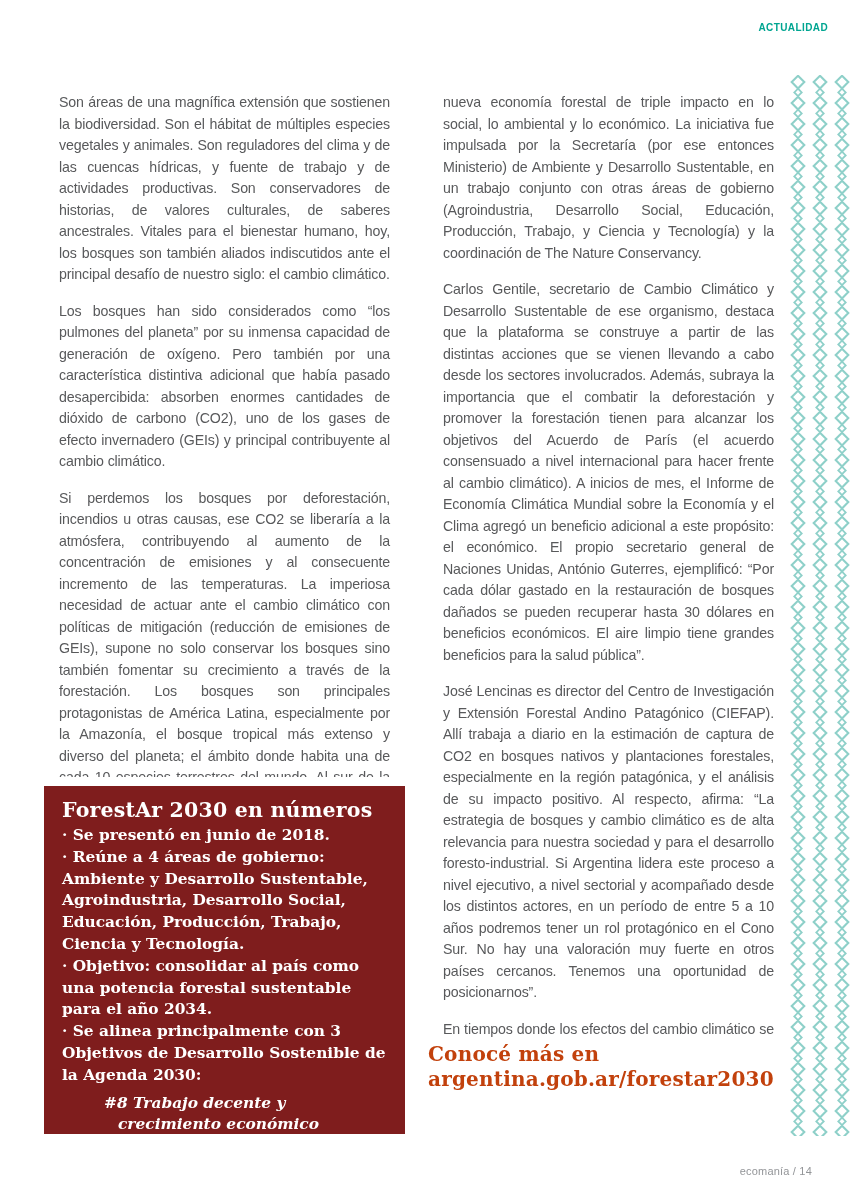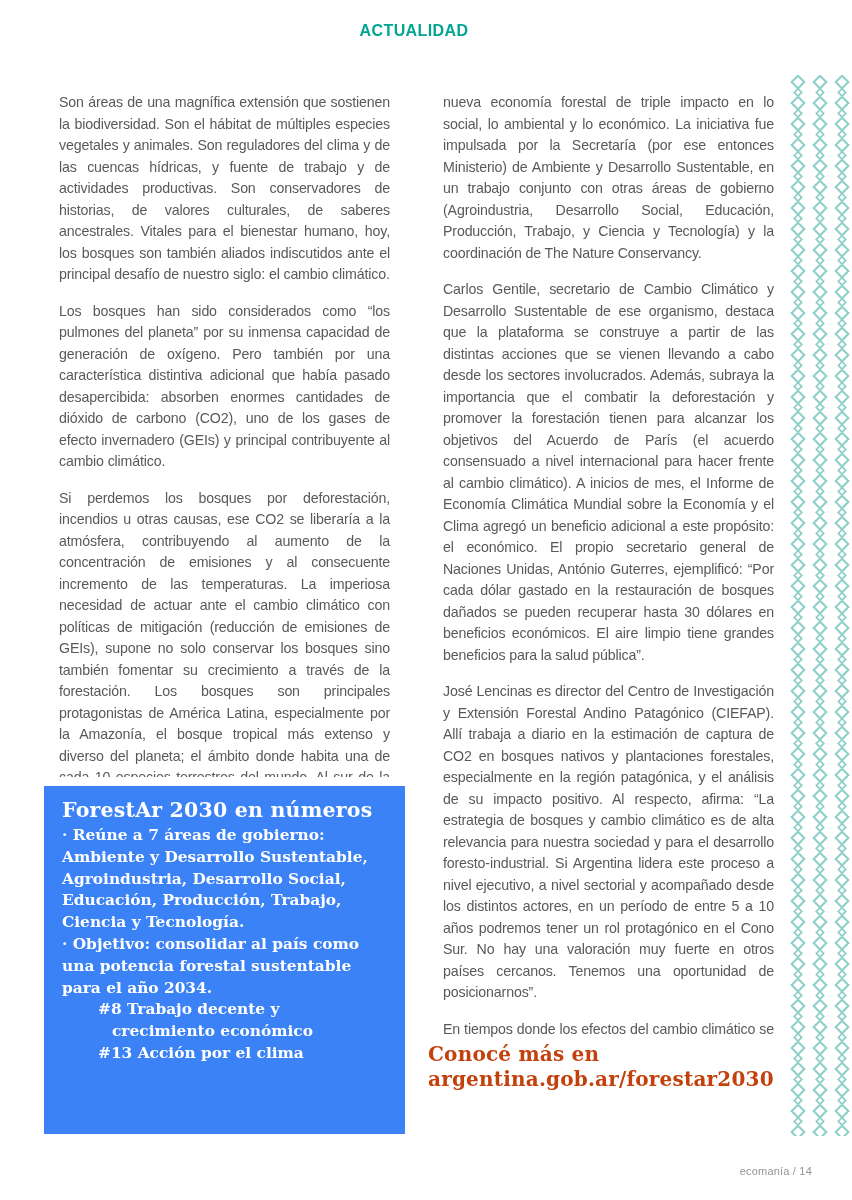--- a/index.html
+++ b/index.html
@@ -5,50 +5,50 @@
   html,body{margin:0;padding:0;background:#e8e8e8;}
   .page{
     position:relative;
     width:852px;height:1200px;
     background:#ffffff;
     overflow:hidden;
     font-family:"Liberation Sans",sans-serif;
   }
   .section-label{
     position:absolute;top:22px;left:0;width:828px;
-    text-align:center;
-    font-size:16px;font-weight:bold;letter-spacing:.4px;
+    text-align:right;
+    font-size:10px;font-weight:bold;letter-spacing:.4px;
     color:#00a591;
   }
   .col{
     position:absolute;top:77px;width:361px;
     color:#58595b;
     font-size:14.2px;line-height:21.5px;letter-spacing:-0.15px;
     text-align:justify;
     overflow:hidden;
   }
   .col p{margin:15px;}
   .col-left{left:44px;height:700px;}
   .col-right{left:428px;height:960px;}
   .infobox{
     position:absolute;left:44px;top:786px;
     width:361px;height:348px;box-sizing:border-box;
-    background:#3b82f6;
+    background:#7f1d1d;
     color:#ffffff;
     padding:11px 18px 10px 18px;
     font-family:"DejaVu Serif",serif;font-weight:bold;
     font-size:15.4px;line-height:21.8px;
     overflow:hidden;
   }
   .infobox-title{
     font-size:20.5px;line-height:26px;margin:0 0 2px 0;
     letter-spacing:.2px;
   }
   .infobox-item{margin:0;}
-  .ods-item{margin:0;padding-left:50px;text-indent:-14px;}
+  .ods-item{margin:6px;padding-left:50px;text-indent:-14px;font-style:italic;}
   .article-link{
     position:absolute;left:428px;top:1042px;width:370px;
     font-family:"DejaVu Serif",serif;font-weight:bold;
     font-size:20px;line-height:25px;
     color:#c2410c;letter-spacing:.2px;
     cursor:pointer;
   }
   .footer{
     position:absolute;top:1165px;right:40px;
     font-size:11px;color:#939598;letter-spacing:.2px;
@@ -72,22 +72,24 @@
 
   <div class="col col-right">
     <p>nueva economía forestal de triple impacto en lo social, lo ambiental y lo económico. La iniciativa fue impulsada por la Secretaría (por ese entonces Ministerio) de Ambiente y Desarrollo Sustentable, en un trabajo conjunto con otras áreas de gobierno (Agroindustria, Desarrollo Social, Educación, Producción, Trabajo, y Ciencia y Tecnología) y la coordinación de The Nature Conservancy.</p>
     <p>Carlos Gentile, secretario de Cambio Climático y Desarrollo Sustentable de ese organismo, destaca que la plataforma se construye a partir de las distintas acciones que se vienen llevando a cabo desde los sectores involucrados. Además, subraya la importancia que el combatir la deforestación y promover la forestación tienen para alcanzar los objetivos del Acuerdo de París (el acuerdo consensuado a nivel internacional para hacer frente al cambio climático). A inicios de mes, el Informe de Economía Climática Mundial sobre la Economía y el Clima agregó un beneficio adicional a este propósito: el económico. El propio secretario general de Naciones Unidas, António Guterres, ejemplificó: “Por cada dólar gastado en la restauración de bosques dañados se pueden recuperar hasta 30 dólares en beneficios económicos. El aire limpio tiene grandes beneficios para la salud pública”.</p>
     <p>José Lencinas es director del Centro de Investigación y Extensión Forestal Andino Patagónico (CIEFAP). Allí trabaja a diario en la estimación de captura de CO2 en bosques nativos y plantaciones forestales, especialmente en la región patagónica, y el análisis de su impacto positivo. Al respecto, afirma: “La estrategia de bosques y cambio climático es de alta relevancia para nuestra sociedad y para el desarrollo foresto-industrial. Si Argentina lidera este proceso a nivel ejecutivo, a nivel sectorial y acompañado desde los distintos actores, en un período de entre 5 a 10 años podremos tener un rol protagónico en el Cono Sur. No hay una valoración muy fuerte en otros países cercanos. Tenemos una oportunidad de posicionarnos”.</p>
     <p>En tiempos donde los efectos del cambio climático se hacen sentir y exigen una respuesta de acción rápida y ambiciosa, la protección, conservación y forestación suponen una estrategia fundamental y necesaria para reconectarnos con lo natural, sostener los ecosistemas más preciados y alcanzar el desarrollo sostenible.</p>
   </div>
 
   <div class="infobox">
     <div class="infobox-title">ForestAr 2030 en números</div>
-    <div class="infobox-item">· Reúne a 7 áreas de gobierno: Ambiente y Desarrollo Sustentable, Agroindustria, Desarrollo Social, Educación, Producción, Trabajo, Ciencia y Tecnología.</div>
+    <div class="infobox-item">· Se presentó en junio de 2018.</div>
+    <div class="infobox-item">· Reúne a 4 áreas de gobierno: Ambiente y Desarrollo Sustentable, Agroindustria, Desarrollo Social, Educación, Producción, Trabajo, Ciencia y Tecnología.</div>
     <div class="infobox-item">· Objetivo: consolidar al país como una potencia forestal sustentable para el año 2034.</div>
+    <div class="infobox-item">· Se alinea principalmente con 3 Objetivos de Desarrollo Sostenible de la Agenda 2030:</div>
     <div class="ods-item">#8 Trabajo decente y crecimiento económico</div>
     <div class="ods-item">#13 Acción por el clima</div>
 
   </div>
 
   <div class="article-link">Conocé más en argentina.gob.ar/forestar2030</div>
 
   <svg class="diamond-pattern" width="66" height="1061" xmlns="http://www.w3.org/2000/svg">
     <defs>
       <pattern id="chain" x="0" y="0" width="22" height="21" patternUnits="userSpaceOnUse">

